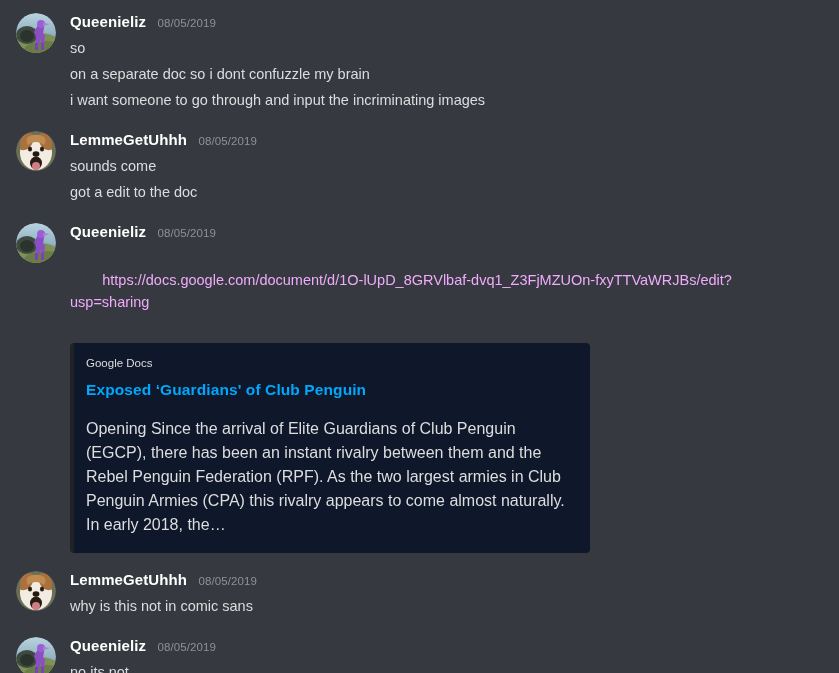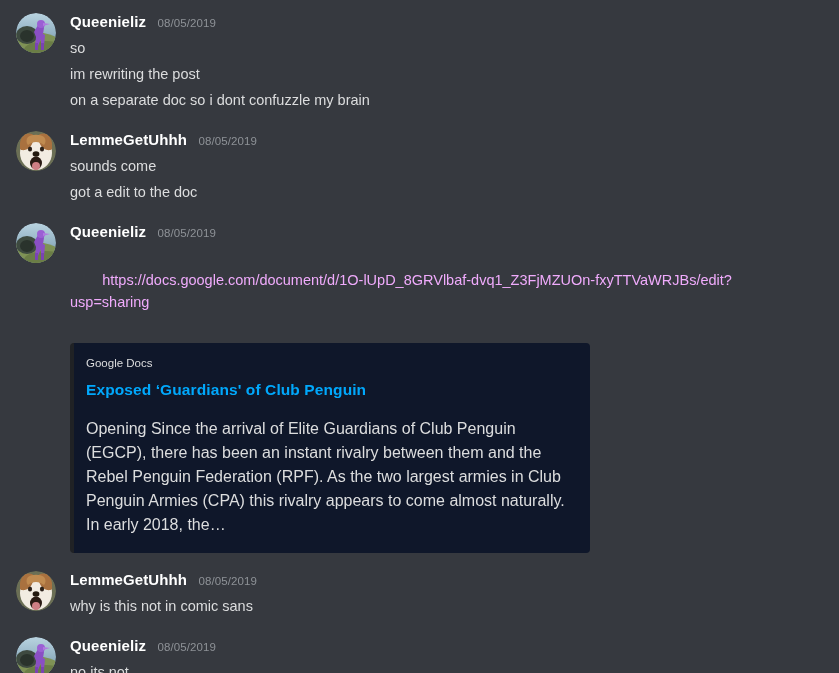--- a/index.html
+++ b/index.html
@@ -158,22 +158,22 @@
           <rect x="25" y="30" width="3" height="7" fill="#7a43b2"></rect>
         </g>
       </svg>
     </div>
     <div class="group-body">
       <div class="msg-head">
         <span class="username">Queenieliz</span>
         <span class="timestamp">08/05/2019</span>
       </div>
       <div class="msg-line">so</div>
-      <div class="msg-line">im rewriting the post</div>
       <div class="msg-line">on a separate doc so i dont confuzzle my brain</div>
+      <div class="msg-line">i want someone to go through and input the incriminating images</div>
     </div>
   </div>
 
   <div class="msg-group">
     <div class="avatar">
       <svg viewBox="0 0 40 40">
         <defs>
             <clipPath id="c2">
               <circle cx="20" cy="20" r="20"></circle>
             </clipPath>

